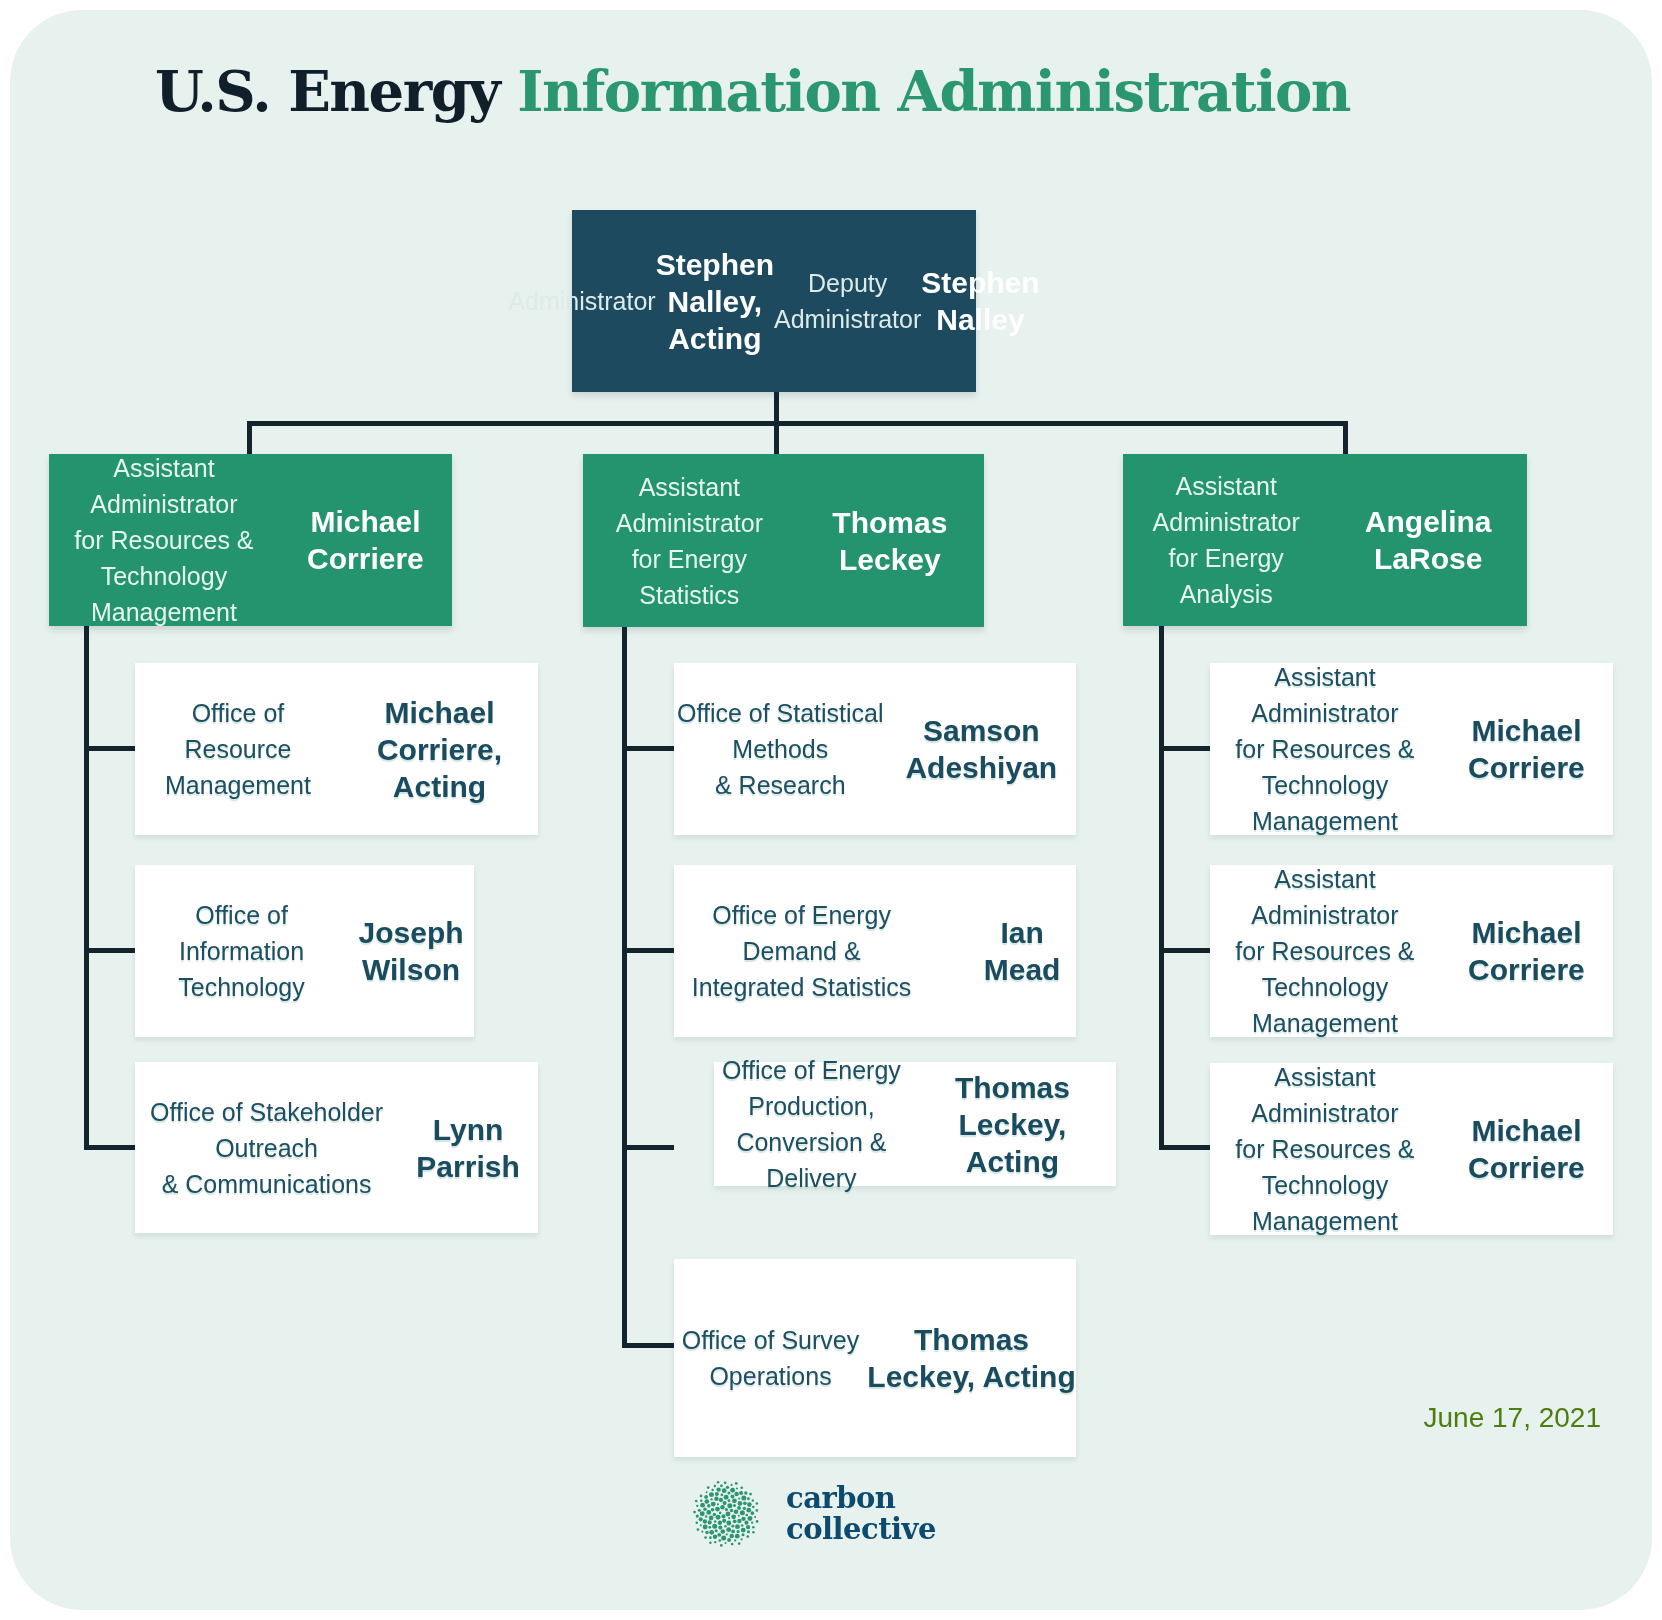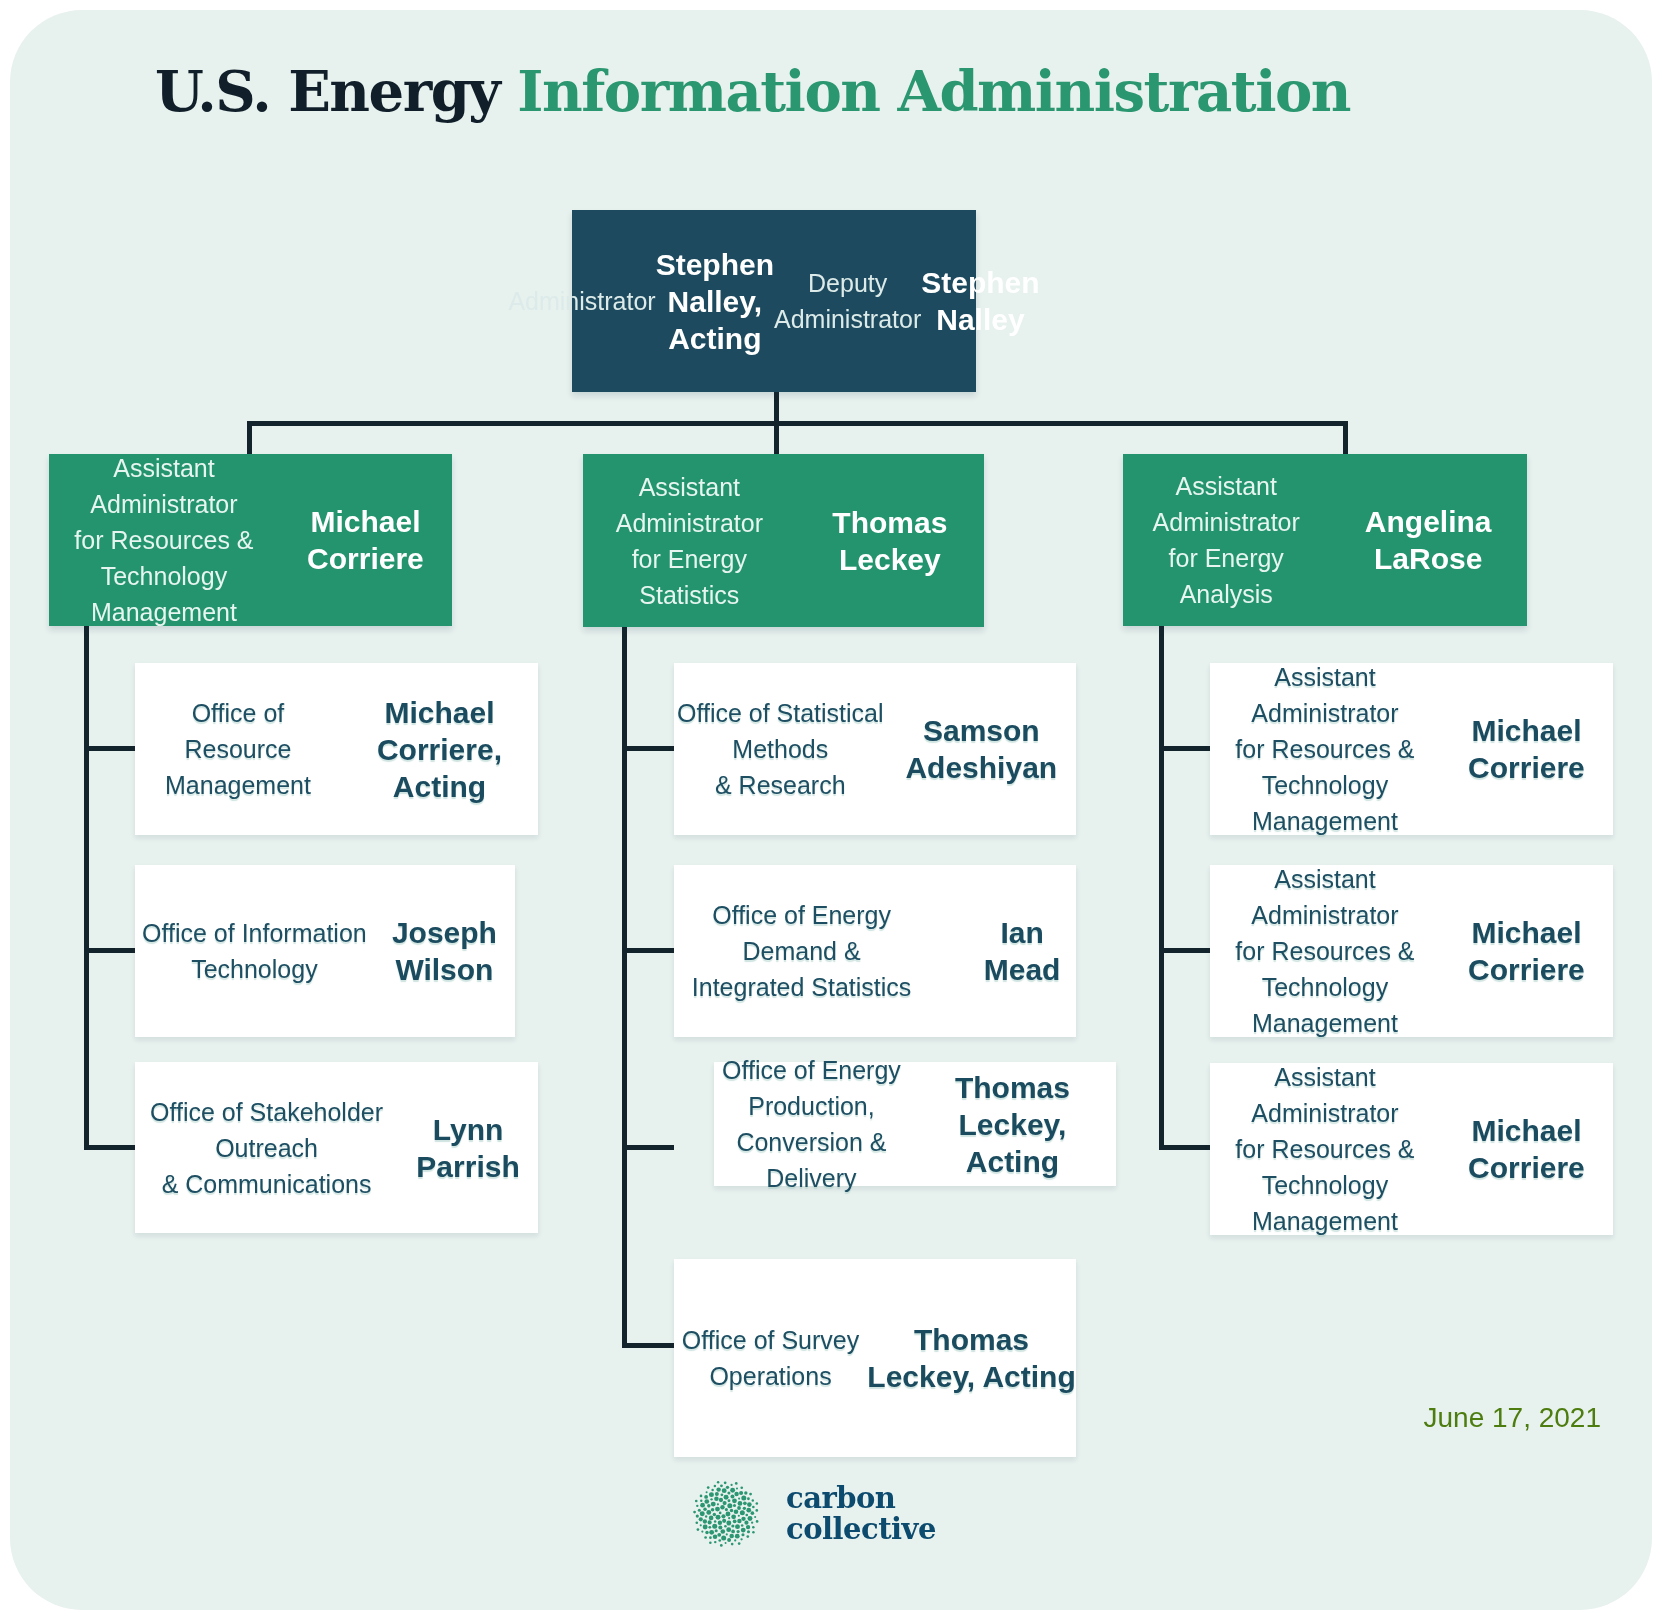--- a/index.html
+++ b/index.html
@@ -34,21 +34,21 @@
   .node.white{background:#ffffff;box-shadow:0 3px 5px rgba(23,60,75,0.10);}
   .node.white .node-title{color:#1d4e62;text-shadow:0 2px 1px rgba(168,206,199,0.55);}
   .node.white .node-name{color:#1b4b5f;text-shadow:0 2px 1px rgba(168,206,199,0.55);}
   .ln{position:absolute;background:#14242c;}
   
   .n-root{left:572px;top:210px;width:404px;height:182px;}
   .n-b0{left:49px; top:454px;width:403px;height:172px;}
   .n-b1{left:583px;top:454px;width:401px;height:173px;}
   .n-b2{left:1123px;top:454px;width:404px;height:172px;}
   .n-c00{left:135px;top:663px;width:403px;height:172px;}
-  .n-c01{left:135px;top:865px;width:380px;height:172px;}
+  .n-c01{left:135px;top:865px;width:339px;height:172px;}
   .n-c02{left:135px;top:1062px;width:403px;height:171px;}
   .n-c10{left:674px;top:663px;width:402px;height:172px;}
   .n-c11{left:674px;top:865px;width:402px;height:172px;gap:39px;}
   .n-c12{left:714px;top:1062px;width:402px;height:124px;}
   .n-c13{left:674px;top:1259px;width:402px;height:198px;}
   .n-c20{left:1210px;top:663px;width:403px;height:172px;}
   .n-c21{left:1210px;top:865px;width:403px;height:172px;}
   .n-c22{left:1210px;top:1063px;width:403px;height:172px;}
   .date{
     position:absolute;right:61px;top:1402px;font-size:28px;color:#4d7c0f;

